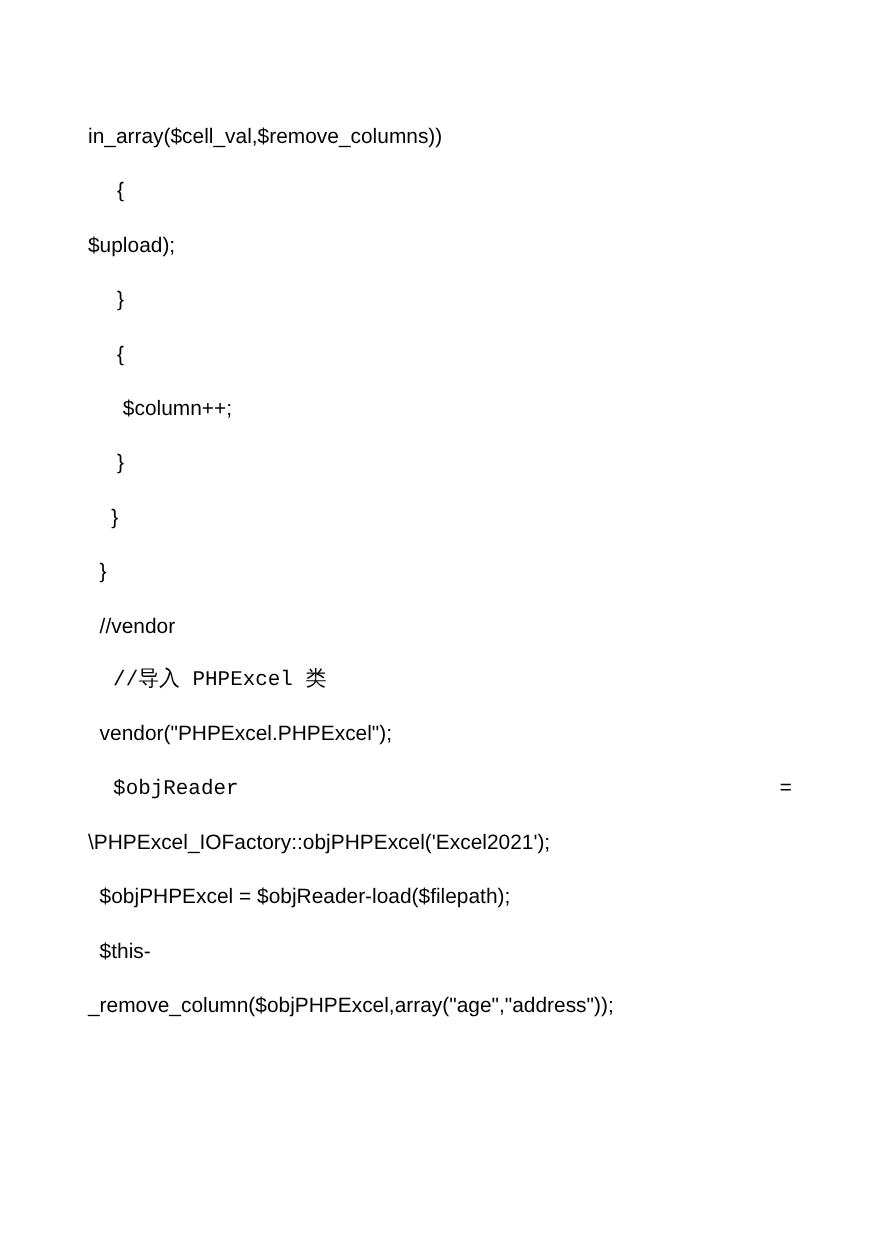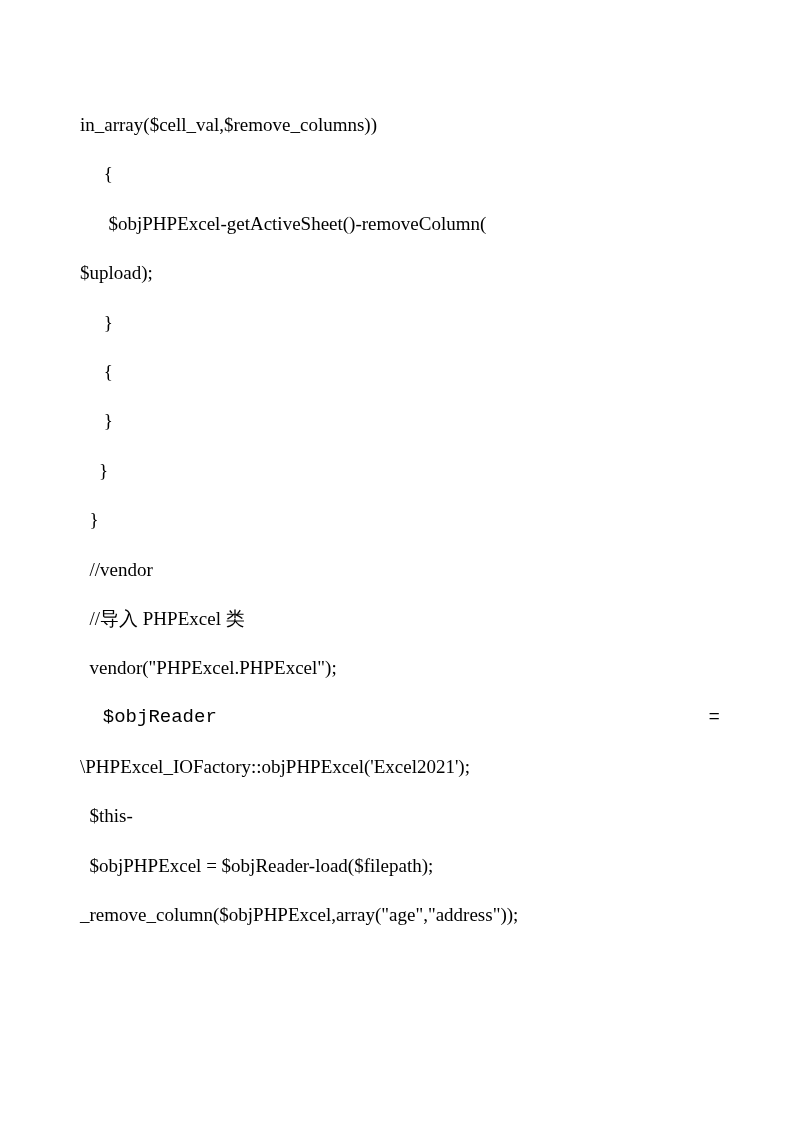--- a/index.html
+++ b/index.html
@@ -11,52 +11,52 @@
   }
   .page {
     padding: 100px 80px 40px 80px;
     font-family: "Courier New", "SimSun", monospace;
     font-size: 19px;
     color: #000000;
     line-height: 2.6;
   }
   .code-line {
     white-space: pre;
-    font-family: Liberation Serif, serif;
+    font-family: Liberation Sans, sans-serif;
   }
   .justify-line {
     display: flex;
     justify-content: space-between;
     font-family: "Courier New", monospace;
     white-space: pre;
   }
   .cn-line {
-    font-family: Liberation Serif, serif;
+    font-family: Liberation Mono, monospace;
     white-space: pre;
   }
 </style>
 </head>
 <body>
 
 <div class="page">
   <div class="code-line">in_array($cell_val,$remove_columns))</div>
   <div class="code-line">     {</div>
-  <div class="code-line">      $objPHPExcel-getActiveSheet()-removeColumn(</div>
   <div class="code-line">$upload);</div>
   <div class="code-line">     }</div>
   <div class="code-line">     {</div>
+  <div class="code-line">      $column++;</div>
   <div class="code-line">     }</div>
   <div class="code-line">    }</div>
   <div class="code-line">  }</div>
   <div class="code-line">  //vendor</div>
   <div class="cn-line">  //导入 PHPExcel 类</div>
   <div class="code-line">  vendor("PHPExcel.PHPExcel");</div>
   <div class="justify-line">
     <span>  $objReader</span>
     <span>=</span>
   </div>
   <div class="code-line">\PHPExcel_IOFactory::objPHPExcel('Excel2021');</div>
+  <div class="code-line">  $objPHPExcel = $objReader-load($filepath);</div>
   <div class="code-line">  $this-</div>
-  <div class="code-line">  $objPHPExcel = $objReader-load($filepath);</div>
   <div class="code-line">_remove_column($objPHPExcel,array("age","address"));</div>
   <div class="code-line"> </div>
 
 </div>
 
 </body></html>

